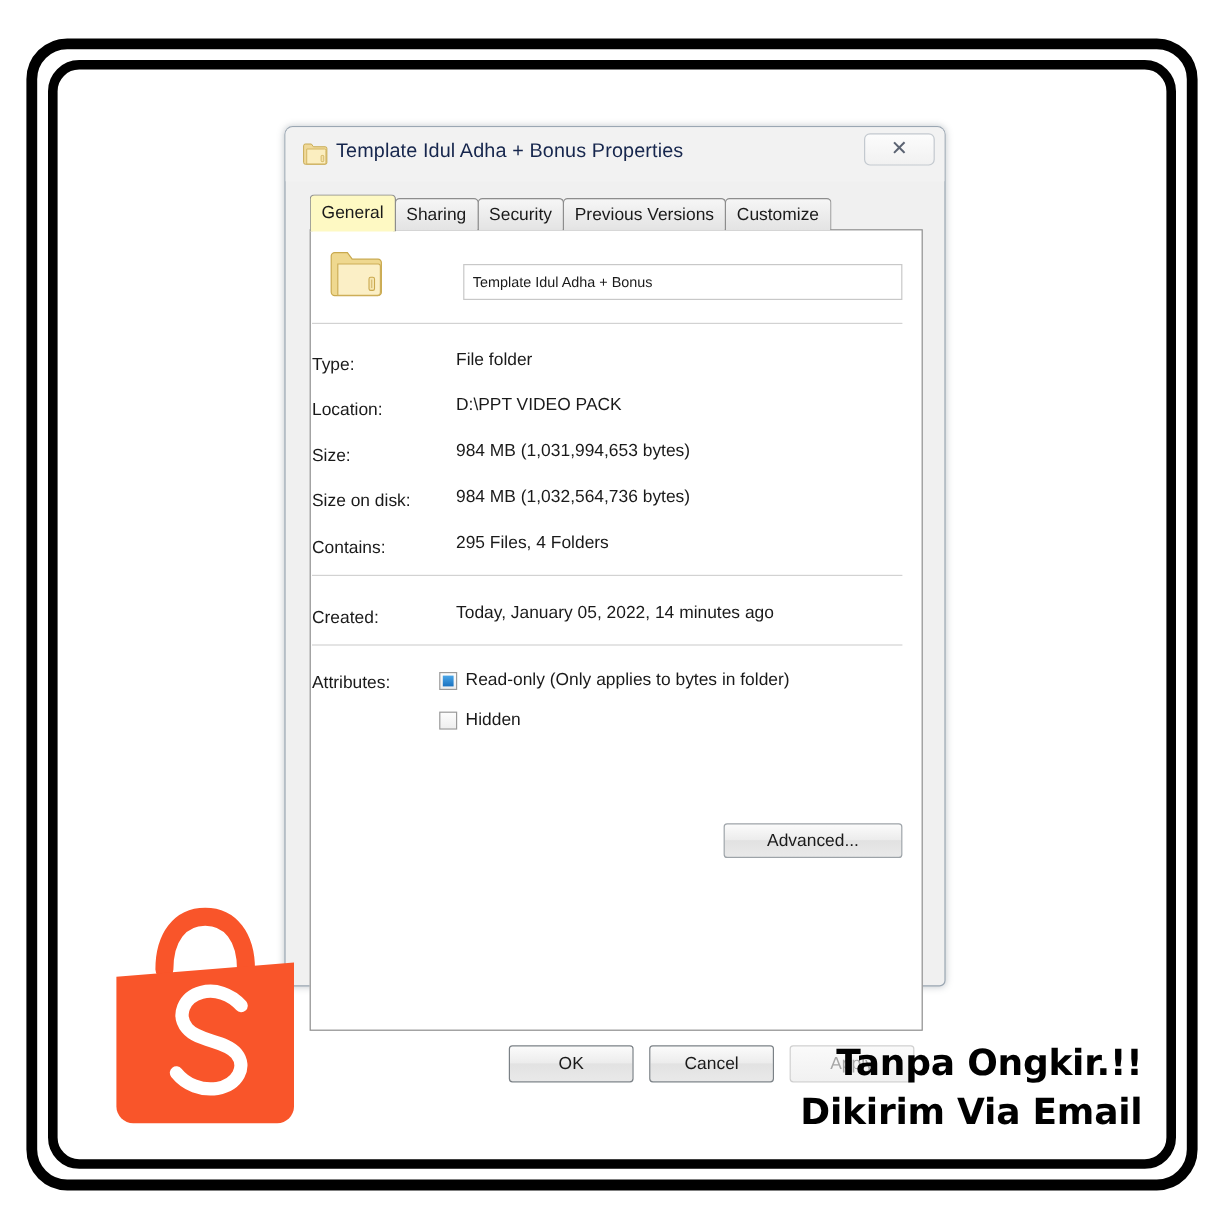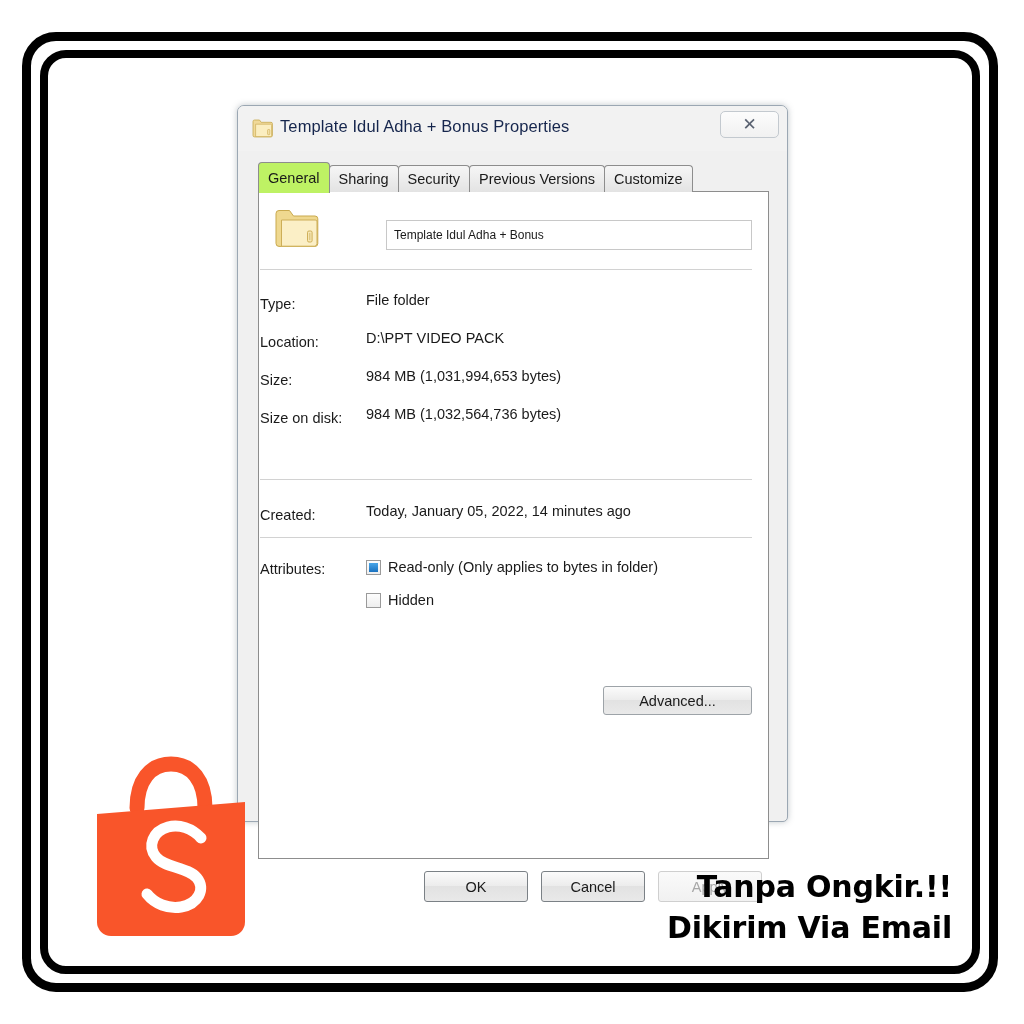--- a/index.html
+++ b/index.html
@@ -103,21 +103,21 @@
     border-bottom: none;
     border-radius: 4px 4px 0 0;
     background: linear-gradient(#f6f6f6, #e3e3e3);
     font-size: 14.5px;
     color: #1a1a1a;
     cursor: pointer;
     white-space: nowrap;
   }
   .tab.active {
     height: 31px;
-    background: #bef264;
+    background: #fef9c3;
     border-color: #8d8d8d;
     position: relative;
     z-index: 4;
     margin-bottom: -1px;
     justify-content: flex-end;
   }
 
   .tabpanel {
     position: absolute;
     left: 20px; top: 85px;
@@ -157,21 +157,21 @@
   .row {
     position: absolute;
     left: 22px;
     width: 492px;
     height: 19px;
     font-size: 14.5px;
     color: #1a1a1a;
     white-space: nowrap;
   }
   .row .k { position: absolute; left: 0; top: 4px; }
-  .row .v { position: absolute; left: 106px; top: 0; text-align: center; }
+  .row .v { position: absolute; left: 120px; top: 0; text-align: center; }
 
   
   .attr-label {
     position: absolute;
     left: 22px;
     font-size: 14.5px;
     color: #1a1a1a;
   }
   .cbrow {
     position: absolute;
@@ -316,20 +316,24 @@
       <span class="v">D:\PPT VIDEO PACK</span>
     </div>
     <div class="row" style="top:262px">
       <span class="k">Size:</span>
       <span class="v">984 MB (1,031,994,653 bytes)</span>
     </div>
     <div class="row" style="top:300px">
       <span class="k">Size on disk:</span>
       <span class="v">984 MB (1,032,564,736 bytes)</span>
     </div>
+    <div class="row" style="top:339px">
+      <span class="k">Contains:</span>
+      <span class="v">295 Files, 4 Folders</span>
+    </div>
 
     <div class="sep" style="top:373px"></div>
 
     <div class="row" style="top:397px">
       <span class="k">Created:</span>
       <span class="v">Today, January 05, 2022, 14 minutes ago</span>
     </div>
 
     <div class="sep" style="top:431px"></div>
 

